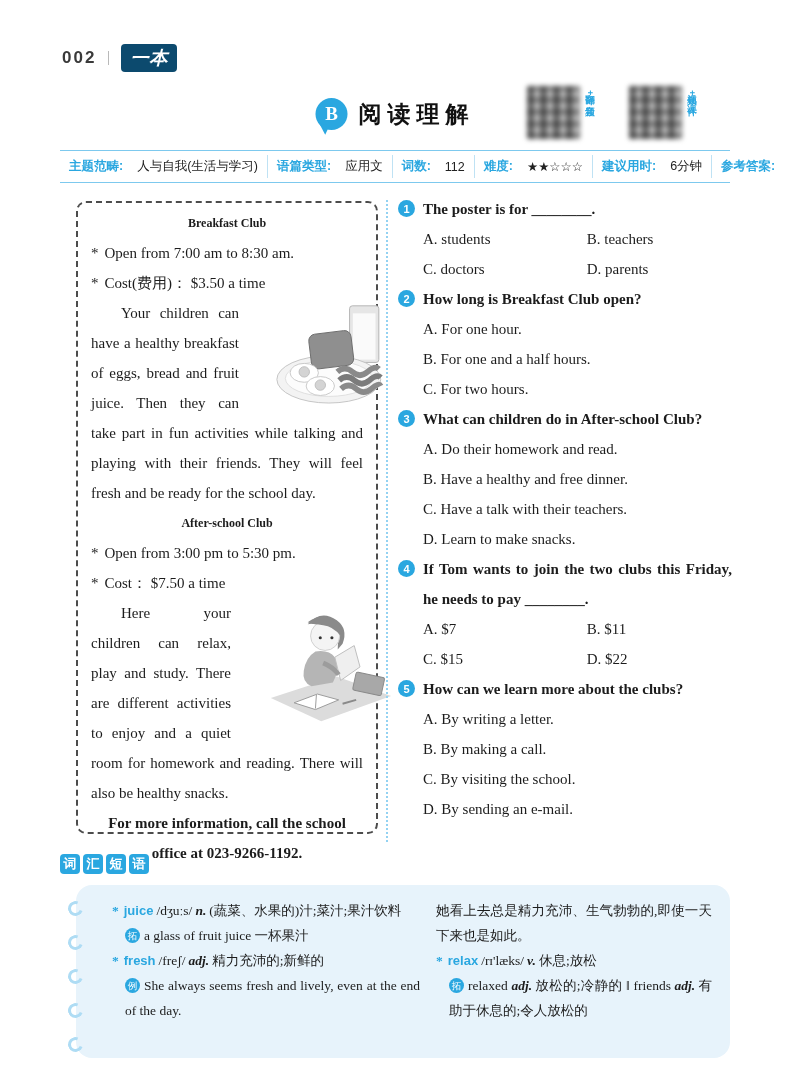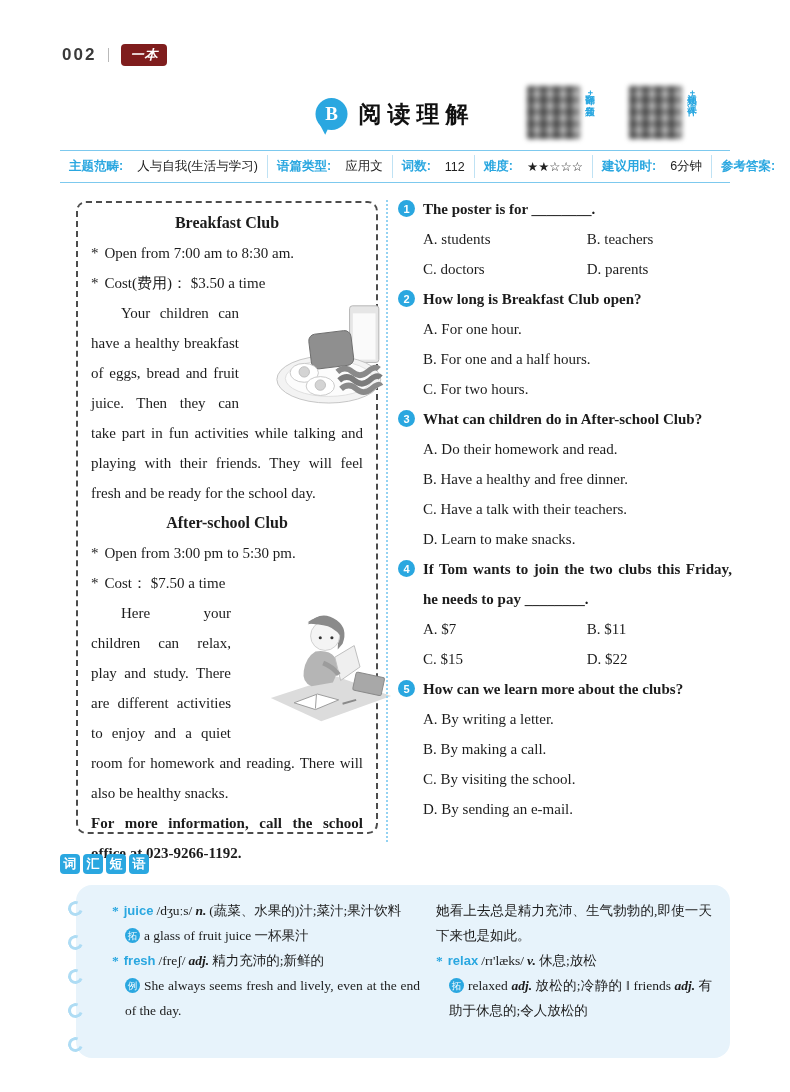--- a/index.html
+++ b/index.html
@@ -5,22 +5,22 @@
   * { margin:0; padding:0; box-sizing:border-box; }
   html,body { background:#ffffff; }
   body {
     width:790px; height:1092px; position:relative; overflow:hidden;
     font-family:"Liberation Serif","DejaVu Serif",serif; color:#1c1c1c;
   }
   
   .page-header { position:absolute; top:44px; left:62px; display:flex; align-items:center; gap:12px; }
   .page-num { font-family:"Liberation Sans",sans-serif; font-weight:bold; font-size:17px; color:#3a3a3a; letter-spacing:2px; }
   .hdr-bar { width:1px; height:14px; background:#b9b9b9; display:inline-block; }
-  .brand-badge { background:#7f1d1d; color:#fff; font-family:"Liberation Sans",sans-serif;
-    font-weight:bold; font-style:italic; font-size:13px; padding:2px 9px; border-radius:4px; letter-spacing:1px;text-align:center; }
+  .brand-badge { background:#0c4a6e; color:#fff; font-family:"Liberation Sans",sans-serif;
+    font-weight:bold; font-style:italic; font-size:18px; padding:2px 9px; border-radius:4px; letter-spacing:1px;text-align:center; }
   
   .title-wrap { position:absolute; top:98px; left:50%; transform:translateX(-50%); display:flex; align-items:center; gap:11px; }
   .b-icon { position:relative; width:32px; height:32px; background:#2aa7e0; border-radius:50%;
     color:#fff; font-weight:bold; font-size:19px; display:flex; align-items:center; justify-content:center; }
   .b-icon::after { content:""; position:absolute; left:2px; bottom:-4px; width:0; height:0;
     border-left:9px solid transparent; border-right:2px solid transparent; border-top:10px solid #2aa7e0; transform:rotate(14deg); }
   .section-title { font-size:23px; font-weight:bold; letter-spacing:6px; color:#111;
     font-family:"Liberation Sans","DejaVu Sans",sans-serif;text-align:center; }
   
   .qr-group { position:absolute; top:86px; right:92px; display:flex; gap:33px; }
@@ -37,26 +37,26 @@
     border-top:1px solid #7dc9ee; border-bottom:1px solid #7dc9ee; padding:4px 0;
     font-family:"Liberation Sans","DejaVu Sans",sans-serif; font-size:12.5px; }
   .info-item { display:flex; align-items:center; padding:3px 9px; white-space:nowrap;gap:12px; }
   .info-item + .info-item { border-left:1px solid #bfe2f4; }
   .info-label { color:#2aa7e0; font-weight:bold; }
   .info-value { color:#222; margin-left:2px; }
   
   .passage-box { position:absolute; left:76px; top:201px; width:302px; height:633px;
     border:2px dashed #4c4c4c; border-radius:10px; padding:5px 13px 6px 13px;
     font-size:15px; line-height:30px; text-align:justify; }
-  .p-title { text-align:center; font-weight:bold; font-size:16px; }
+  .p-title { text-align:center; font-weight:bold; font-size:12px; }
   .p-bullet .ast { margin-right:6px; }
   .p-para { text-indent:2em; }
   .img-float-breakfast { float:right; width:118px; height:106px; margin:2px 0 2px 6px; shape-margin:4px; }
   .img-float-boy { float:right; width:128px; height:124px; margin:4px 0 2px 4px; shape-margin:4px; }
-  .p-footer { font-weight:bold; clear:none; }
+  .p-footer { text-align:center; font-weight:bold; clear:none; }
   
   .v-divider { position:absolute; left:386px; top:200px; height:642px; border-left:2px dotted #93d2f2; }
   
   .questions { position:absolute; left:398px; top:194px; width:334px; font-size:15px; line-height:30px; }
   .question { position:relative; padding-left:25px; }
   .q-num { position:absolute; left:0; top:6px; width:17px; height:17px; background:#2aa7e0; border-radius:50%;
     color:#fff; font-family:"Liberation Sans",sans-serif; font-size:11px; font-weight:bold;
     display:flex; align-items:center; justify-content:center; }
   .q-text { font-weight:bold; text-align:justify; }
   .options.one-col .opt { display:block; }

